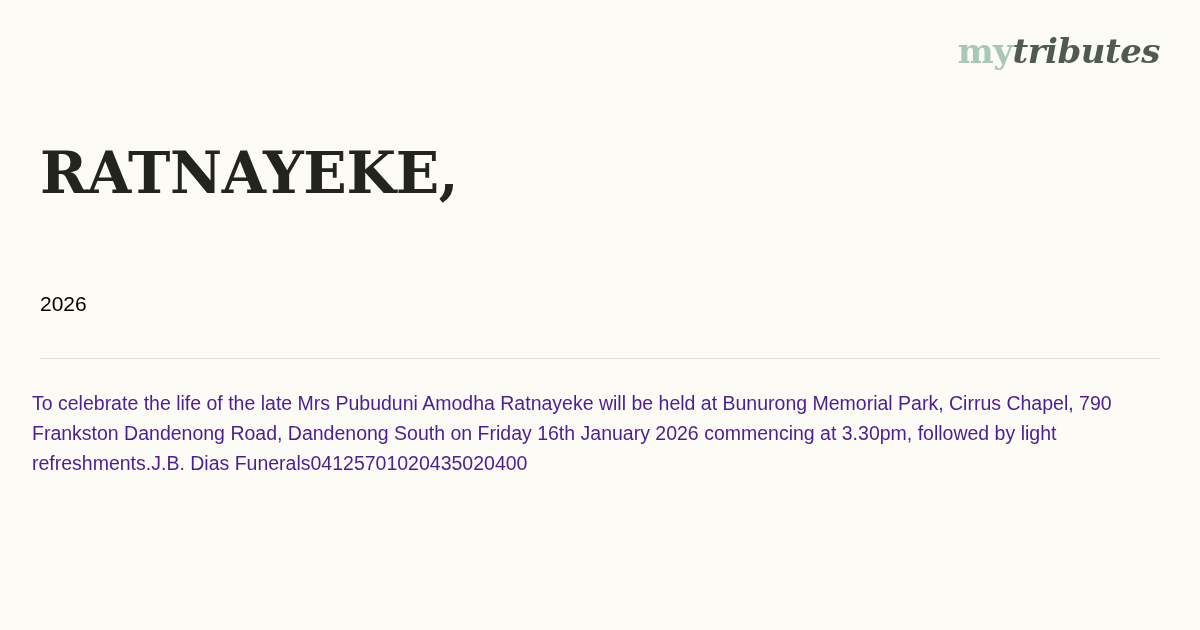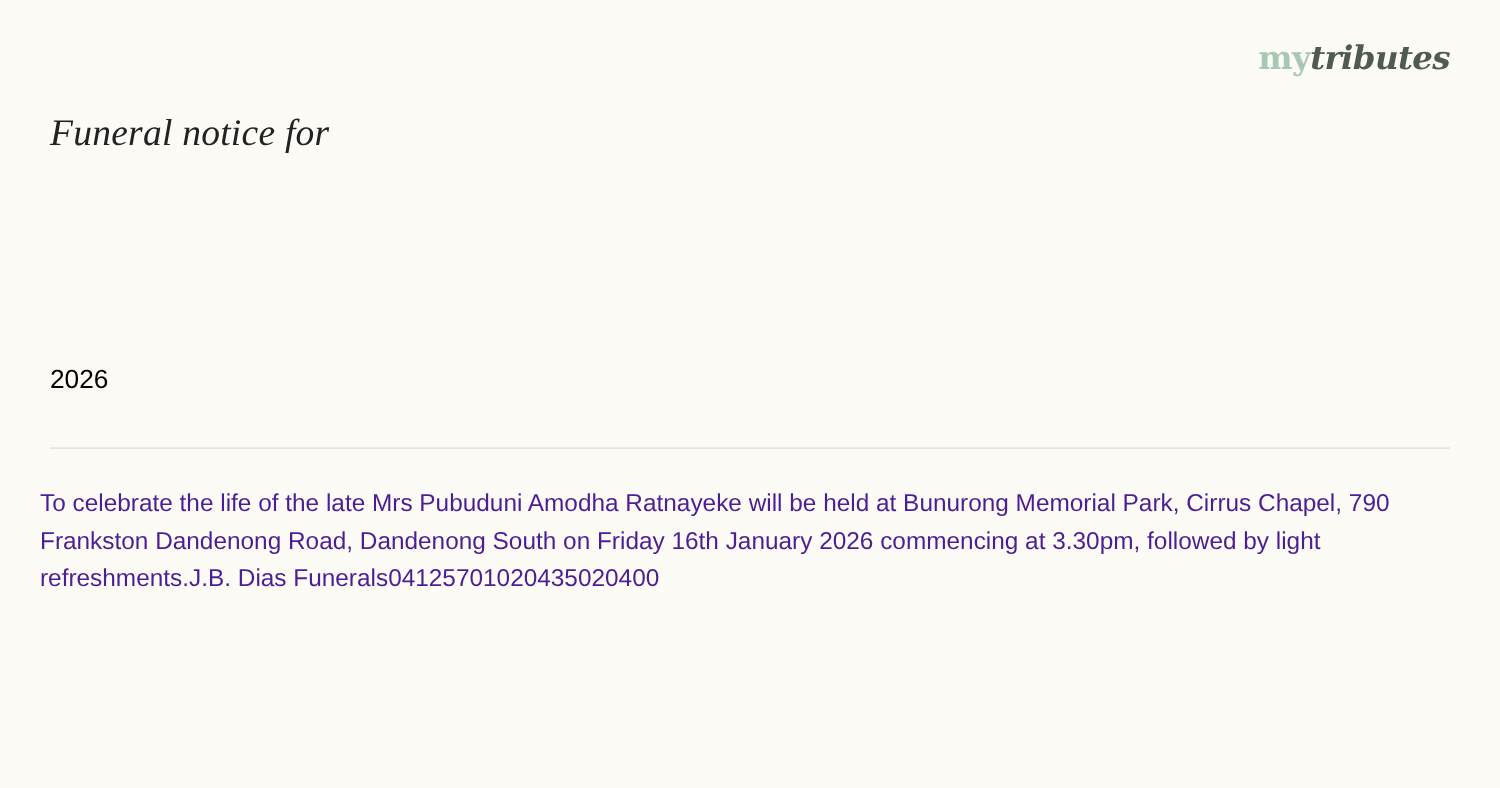--- a/index.html
+++ b/index.html
@@ -19,21 +19,21 @@
     width: 1200px;
     height: 630px;
     box-sizing: border-box;
     padding: 0 40px;
   }
   .brand {
     position: absolute;
     top: 34px;
     right: 40px;
     font-family: "DejaVu Serif", "Liberation Serif", serif;
-    font-size: 26px;
+    font-size: 34px;
     letter-spacing: -0.5px;
     line-height: 1;
     font-style: italic;
     white-space: nowrap;
   }
   .brand .my {
     color: #a8c7b5;
     font-weight: 700;
     font-style: normal;
   }
@@ -94,23 +94,23 @@
 </style>
 </head>
 <body>
 
 <div class="page">
 
   <div class="brand">
     <span class="my">my</span><span class="tributes">tributes</span>
   </div>
 
-  <div class="eyebrow">Funeral notice for</div>
 
   <div class="headline">
+    <span class="line">RATNAYEKE,</span>
   </div>
 
   <div class="year">2026</div>
 
   <div class="divider"></div>
 
   <div class="body-text">To celebrate the life of the late Mrs Pubuduni Amodha Ratnayeke will be held at Bunurong Memorial Park, Cirrus Chapel, 790 Frankston Dandenong Road, Dandenong South on Friday 16th January 2026 commencing at 3.30pm, followed by light refreshments.J.B. Dias Funerals04125701020435020400</div>
 
 </div>
 

